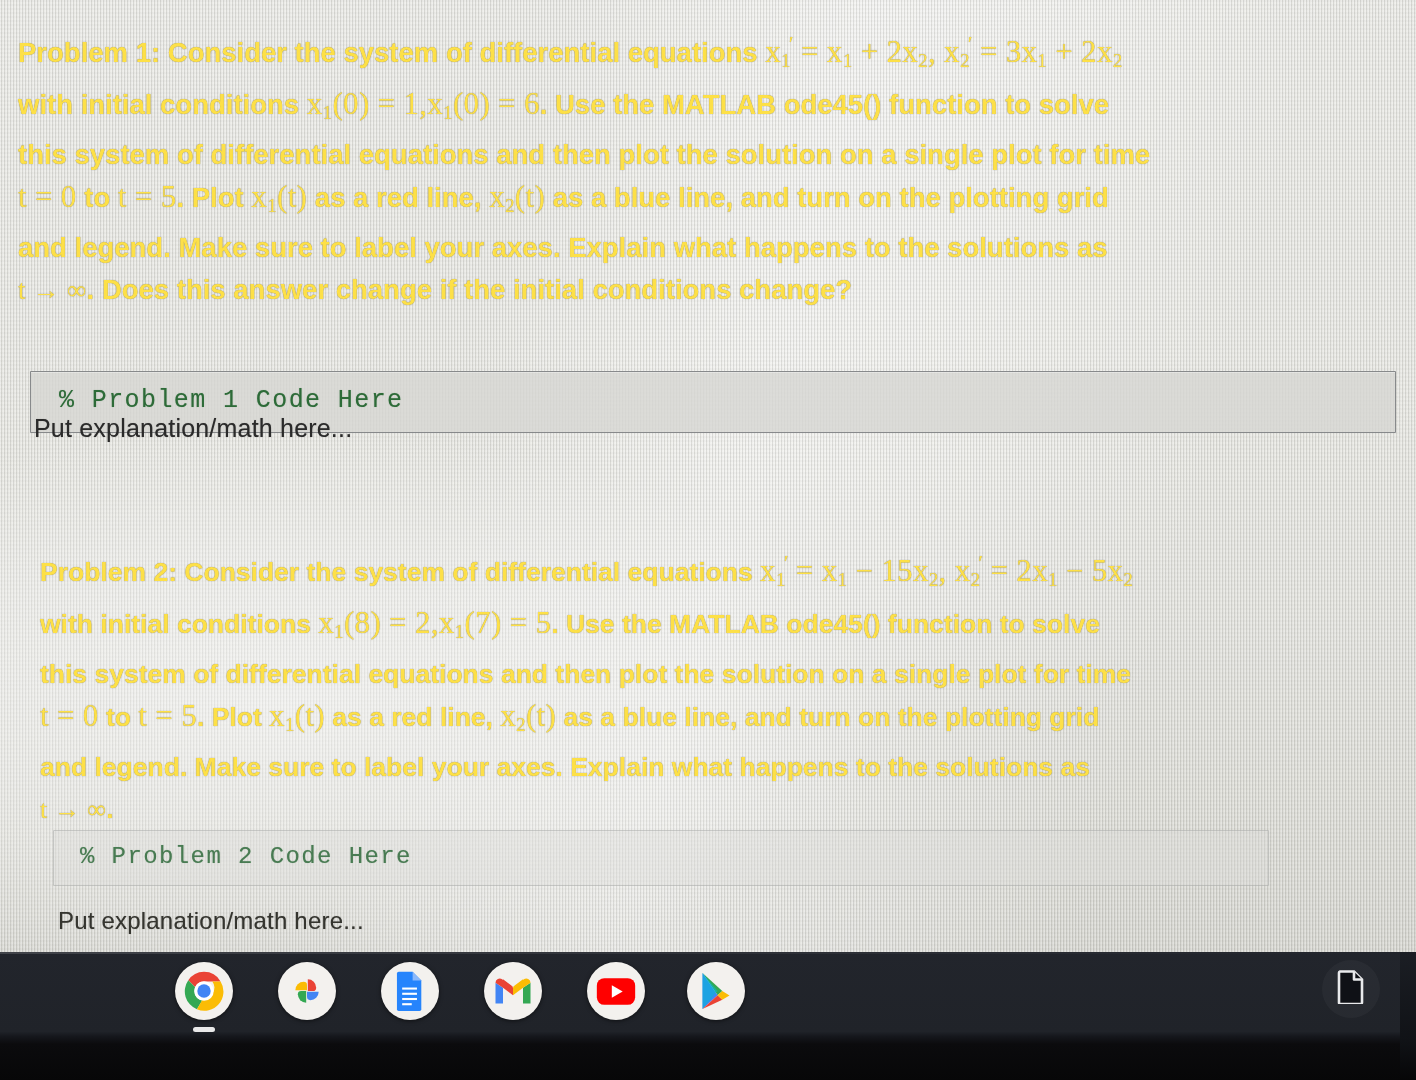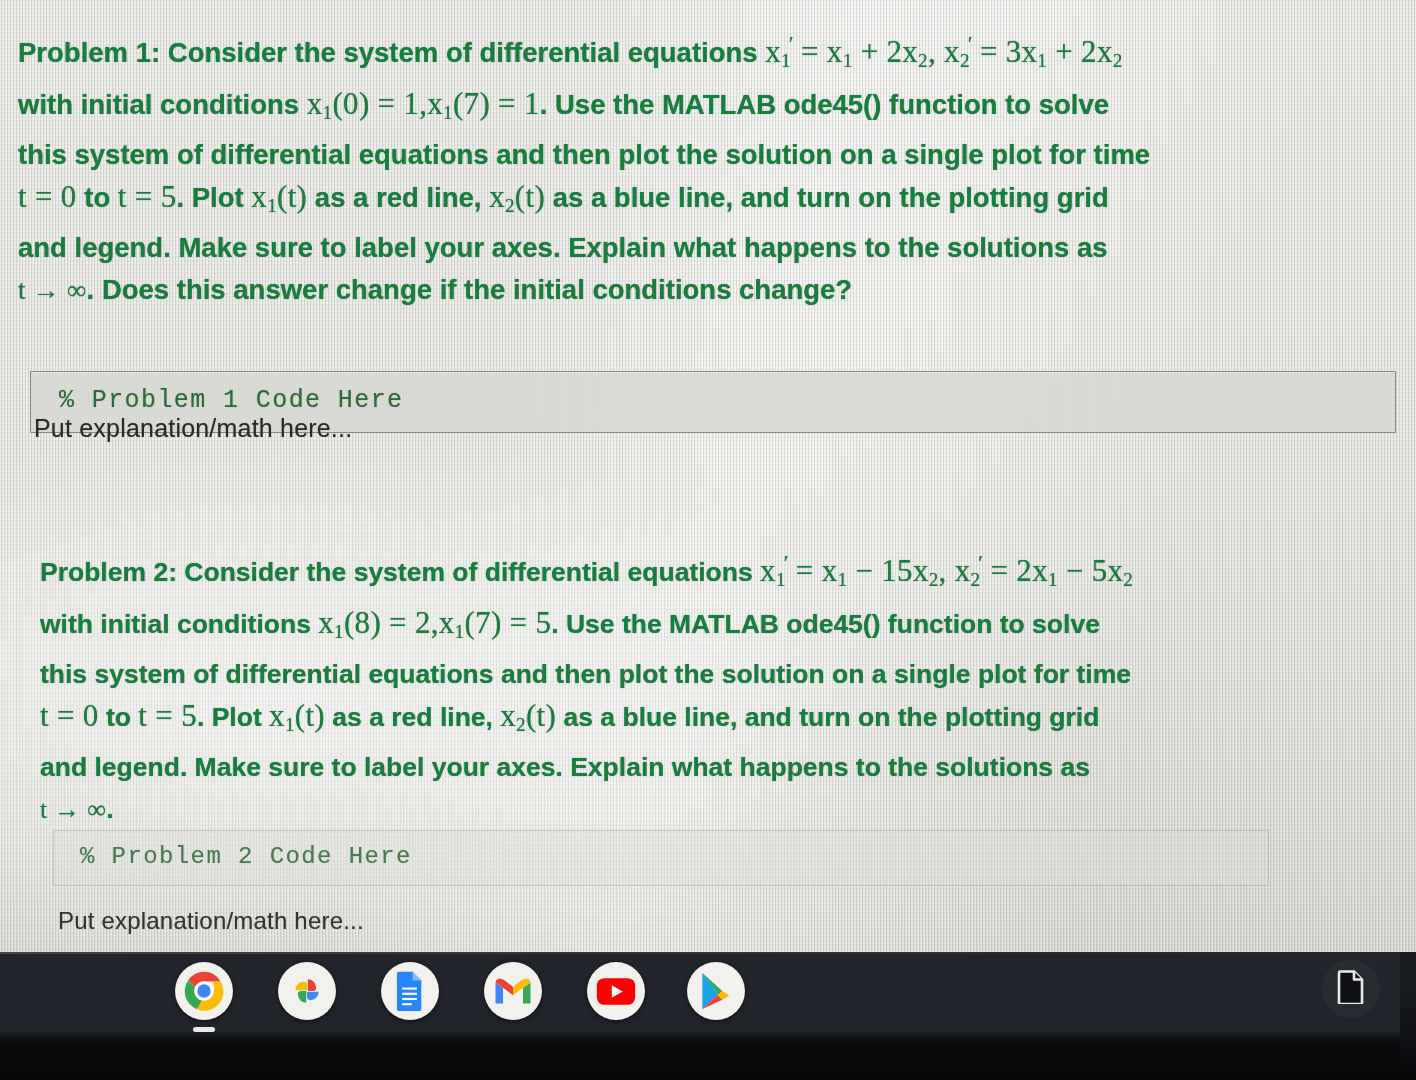--- a/index.html
+++ b/index.html
@@ -67,21 +67,21 @@
   }
 
   #content {
     position: relative;
     z-index: 3;
     padding: 0;
   }
 
   
   .prose {
-    color: #15803d;
+    color: #fde047;
     font-weight: bold;
     font-size: 27.5px;
     line-height: 42px;
     text-shadow: 0 0 1px rgba(20,20,20,0.55);
   }
   .p1 { position: absolute; left: 18px; top: 23px; width: 1390px; }
   .p2 { position: absolute; left: 40px; top: 542px; width: 1380px; }
 
   .line { white-space: nowrap; }
   .p2 .line { font-size: 26.5px; }
@@ -214,21 +214,21 @@
 <body>
 
 <div id="photo"></div>
 
 <div id="content">
 
   <div class="prose p1">
 
     <div class="line"><span>Problem 1:</span><span> Consider the system of differential equations </span><span class="m"><span>x</span><sub>1</sub><span class="pr">′</span><span> = x</span><sub>1</sub><span> + 2x</span><sub>2</sub></span><span class="m">, </span><span class="m"><span>x</span><sub>2</sub><span class="pr">′</span><span> = 3x</span><sub>1</sub><span> + 2x</span><sub>2</sub></span></div>
 
-    <div class="line"><span>with initial conditions </span><span class="m"><span>x</span><sub>1</sub><span>(0) = 1,</span></span><span class="m"><span>x</span><sub>1</sub><span>(7) = 1</span></span><span>. Use the MATLAB ode45() function to solve</span></div>
+    <div class="line"><span>with initial conditions </span><span class="m"><span>x</span><sub>1</sub><span>(0) = 1,</span></span><span class="m"><span>x</span><sub>1</sub><span>(0) = 6</span></span><span>. Use the MATLAB ode45() function to solve</span></div>
 
     <div class="line">this system of differential equations and then plot the solution on a single plot for time</div>
 
     <div class="line"><span class="m">t = 0</span><span> to </span><span class="m">t = 5</span><span>. Plot </span><span class="m"><span>x</span><sub>1</sub><span>(t)</span></span><span> as a red line, </span><span class="m"><span>x</span><sub>2</sub><span>(t)</span></span><span> as a blue line, and turn on the plotting grid</span></div>
 
     <div class="line">and legend.  Make sure to label your axes.  Explain what happens to the solutions as</div>
 
     <div class="line"><span class="m inf">t → ∞</span><span>. Does this answer change if the initial conditions change?</span></div>
 
   </div>

